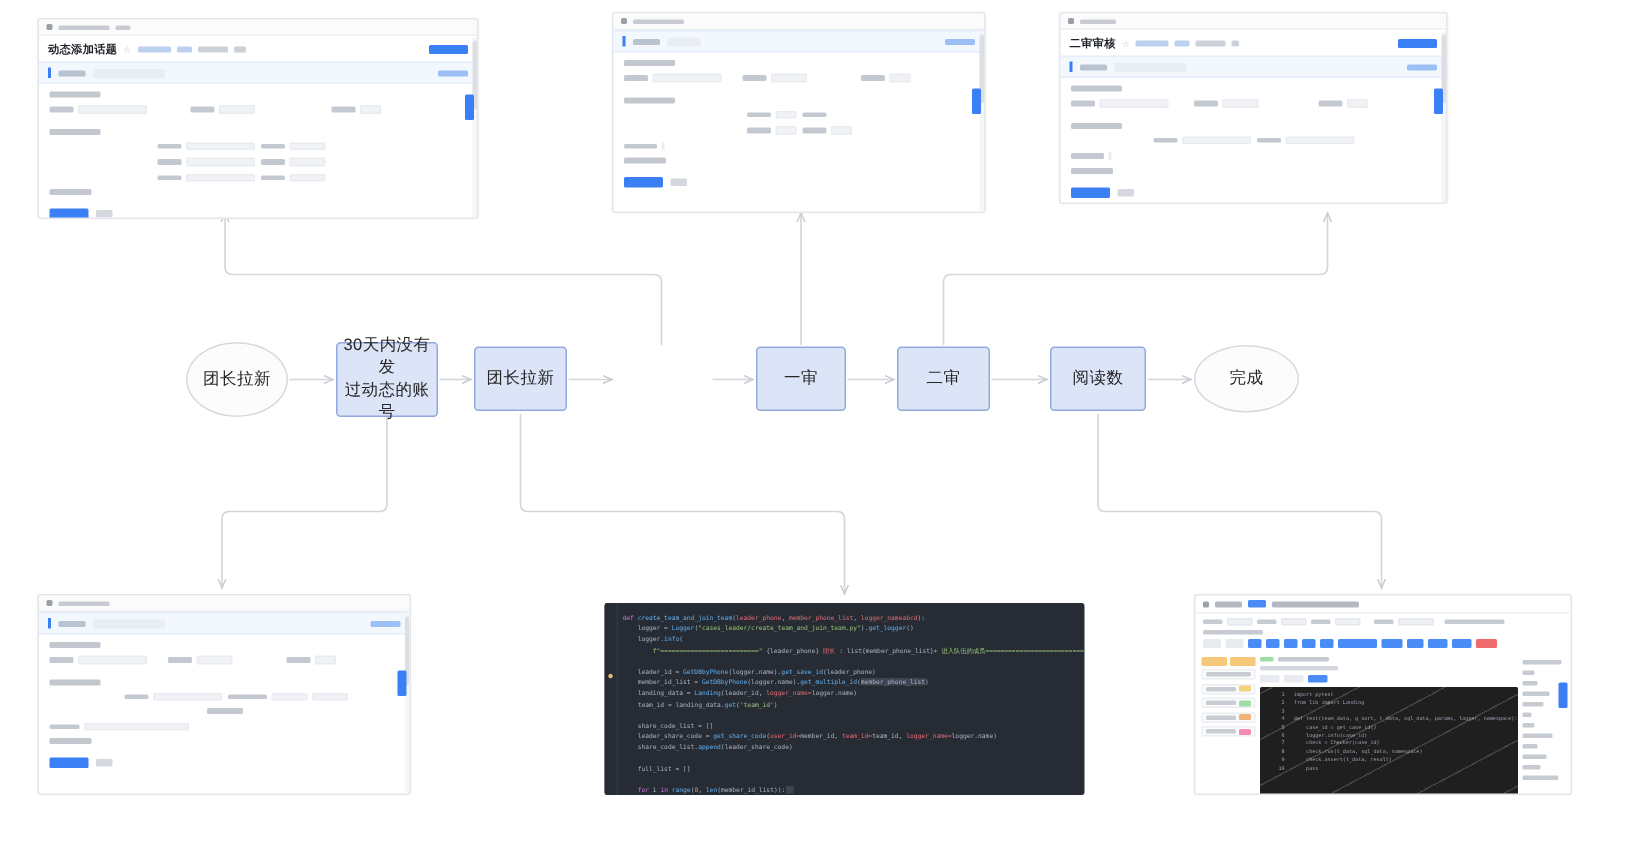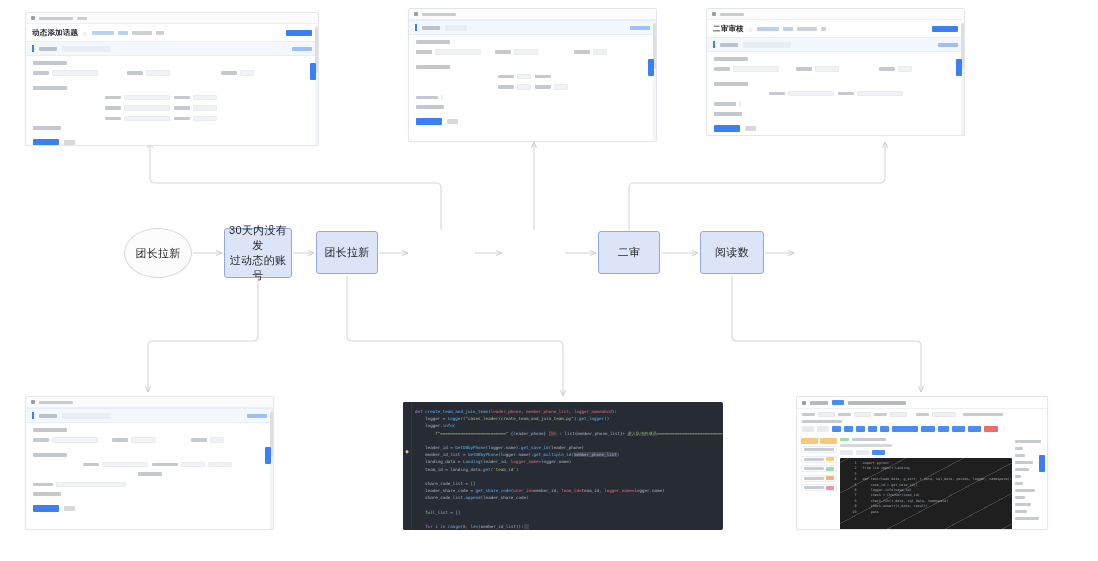--- a/index.html
+++ b/index.html
@@ -180,25 +180,31 @@
   <div class="node ellipse" style="left:124px;top:228px;width:68px;height:50px;text-align:right;">
     <span class="lbl">团长拉新</span>
   </div>
   <div class="node rect" style="left:224px;top:228px;width:68px;height:50px;">
     <span class="lbl">30天内没有发
 过动态的账号</span>
   </div>
   <div class="node rect" style="left:316px;top:231px;width:62px;height:43px;">
     <span class="lbl">团长拉新</span>
   </div>
+  <div class="node rect" style="left:504px;top:231px;width:60px;height:43px;">
+    <span class="lbl">一审</span>
+  </div>
   <div class="node rect" style="left:598px;top:231px;width:62px;height:43px;">
     <span class="lbl">二审</span>
   </div>
   <div class="node rect" style="left:700px;top:231px;width:64px;height:43px;">
     <span class="lbl">阅读数</span>
+  </div>
+  <div class="node ellipse" style="left:796px;top:230px;width:70px;height:45px;">
+    <span class="lbl">完成</span>
   </div>
 
   <div class="card" style="left:25px;top:12px;width:294px;height:134px;">
     <div class="topbar">
       <span class="tb-ico"></span>
       <span class="tb-crumb"></span>
       <span class="tb-crumb sm"></span>
     </div>
     <div class="titlerow">
       <span class="ttl">动态添加话题</span>

